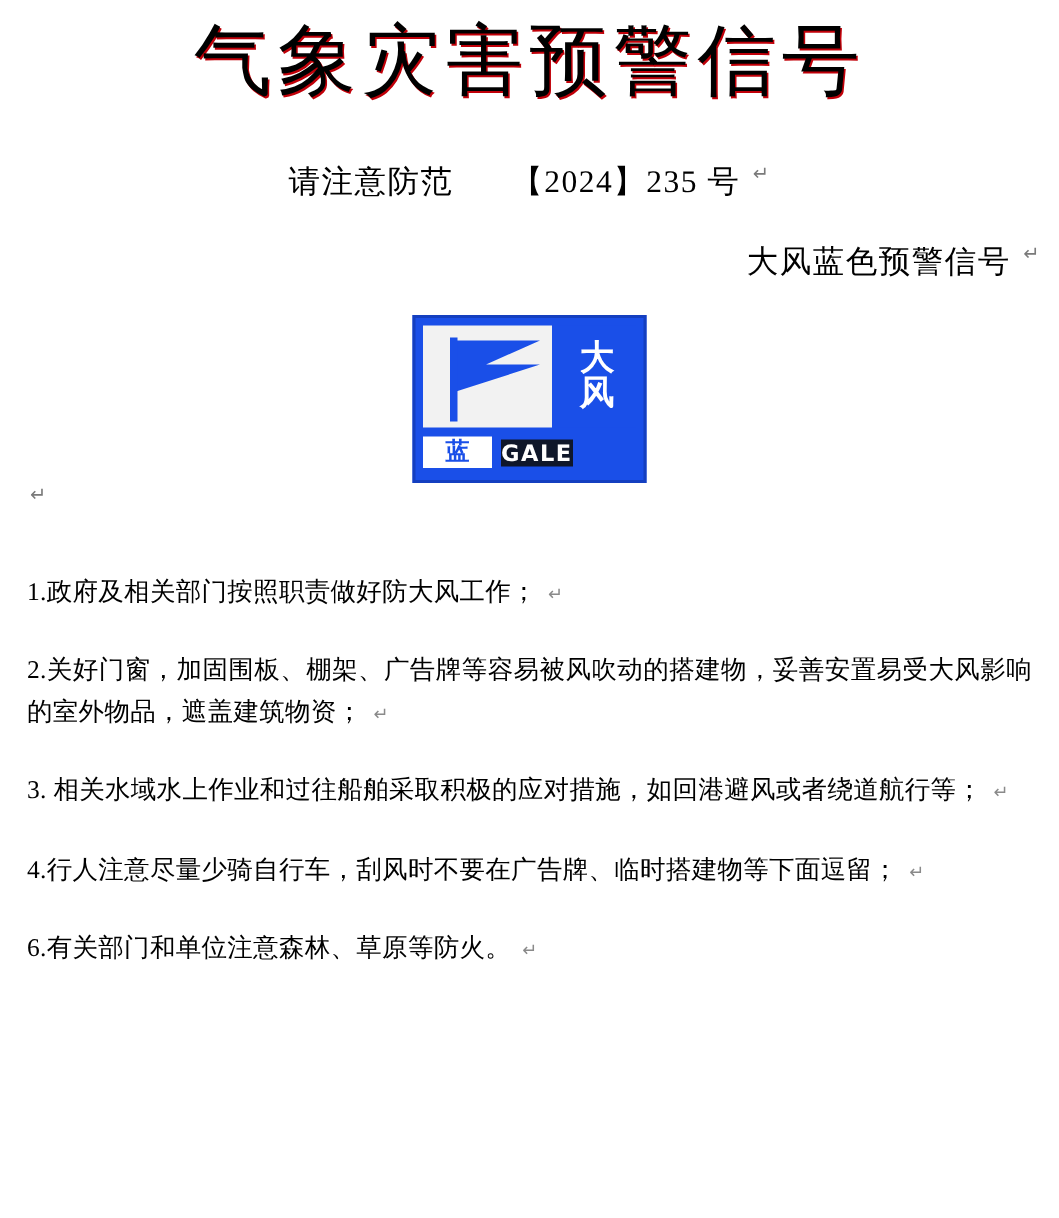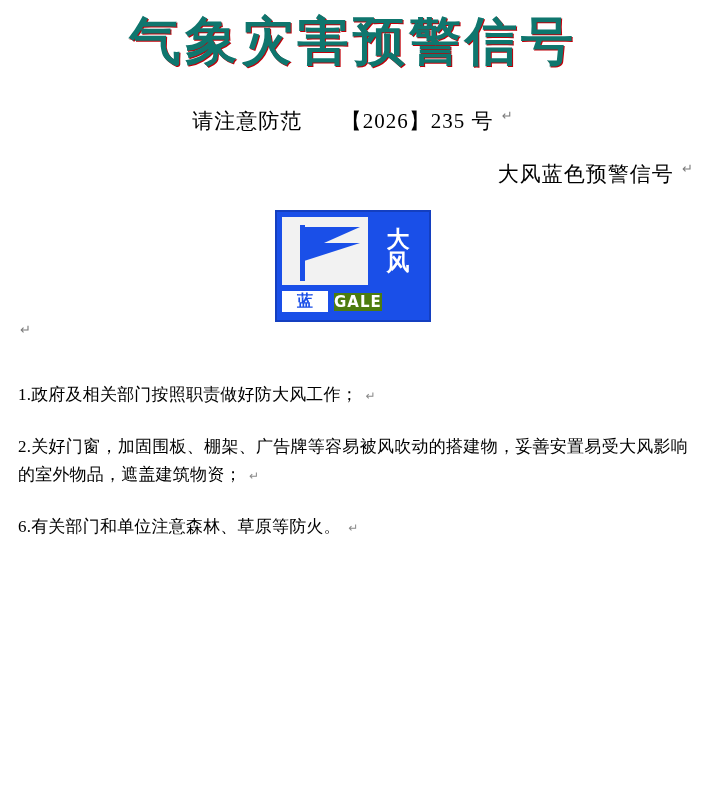--- a/index.html
+++ b/index.html
@@ -17,23 +17,23 @@
   }
   .page {
     width: 706px;
     height: 812px;
     position: relative;
     box-sizing: border-box;
     padding: 0 12px;
   }
   .doc-title {
     text-align: center;
-    color: #0f766e;
+    color: #000000;
     font-family: "DejaVu Serif", "Liberation Serif", serif;
-    font-weight: bold;
+    font-weight: normal;
     font-size: 52px;
     letter-spacing: 4px;
     line-height: 1.05;
     margin-top: 14px;
     text-shadow: 1px 1px 0 #c10009;
     white-space: nowrap;
   }
   .issuer-line {
     text-align: center;
     font-size: 21px;
@@ -103,21 +103,21 @@
     font-family: "DejaVu Sans", "Liberation Sans", sans-serif;
     font-weight: bold;
     font-size: 16px;
     display: flex;
     align-items: center;
     justify-content: center;
     width: 46px;
     justify-self: start;
   }
   .sign-en {
-    background: #4d7c0f;
+    background: #0f172a;
     color: #ffffff;
     font-family: "DejaVu Sans", "Liberation Sans", sans-serif;
     font-weight: bold;
     font-size: 15px;
     letter-spacing: 1px;
     display: flex;
     align-items: center;
     justify-content: center;
     grid-column: span 1;
   }
@@ -165,21 +165,21 @@
 </head>
 <body>
 
 <div class="page">
 
   <div class="doc-title">气象灾害预警信号</div>
 
   <div class="issuer-line">
     <span>请注意防范</span>
     <span class="gap"></span>
-    <span>【2026】235 号</span>
+    <span>【2024】235 号</span>
     <span class="pilcrow">↵</span>
   </div>
 
   <div class="subtitle-line">
     <span>大风蓝色预警信号</span>
     <span class="pilcrow">↵</span>
   </div>
 
   <div class="sign-wrap">
     <div class="gale-sign">
@@ -209,18 +209,26 @@
   <div class="guide-list">
     <div class="guide-item">
       <span>1.政府及相关部门按照职责做好防大风工作；</span>
       <span class="small-pilcrow">↵</span>
     </div>
     <div class="guide-item">
       <span>2.关好门窗，加固围板、棚架、广告牌等容易被风吹动的搭建物，妥善安置易受大风影响的室外物品，遮盖建筑物资；</span>
       <span class="small-pilcrow">↵</span>
     </div>
     <div class="guide-item">
+      <span>3. 相关水域水上作业和过往船舶采取积极的应对措施，如回港避风或者绕道航行等；</span>
+      <span class="small-pilcrow">↵</span>
+    </div>
+    <div class="guide-item">
+      <span>4.行人注意尽量少骑自行车，刮风时不要在广告牌、临时搭建物等下面逗留；</span>
+      <span class="small-pilcrow">↵</span>
+    </div>
+    <div class="guide-item">
       <span>6.有关部门和单位注意森林、草原等防火。</span>
       <span class="small-pilcrow">↵</span>
     </div>
   </div>
 
 </div>
 
 </body></html>

